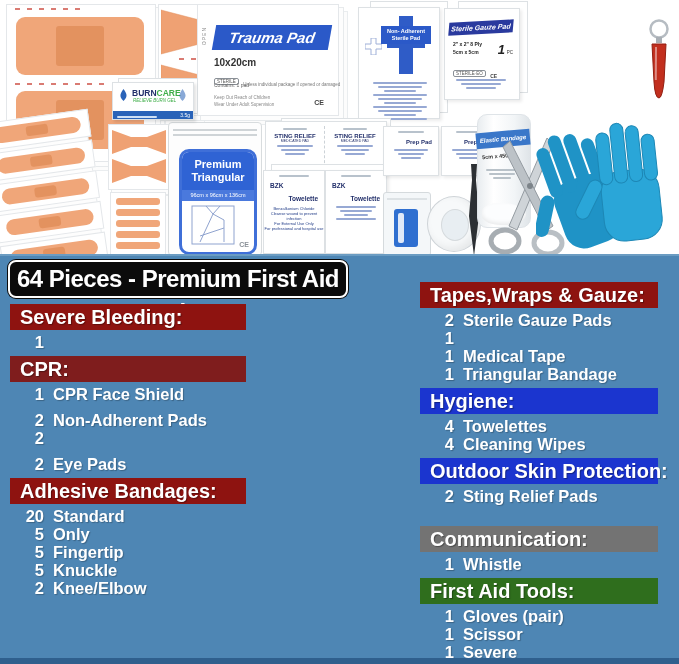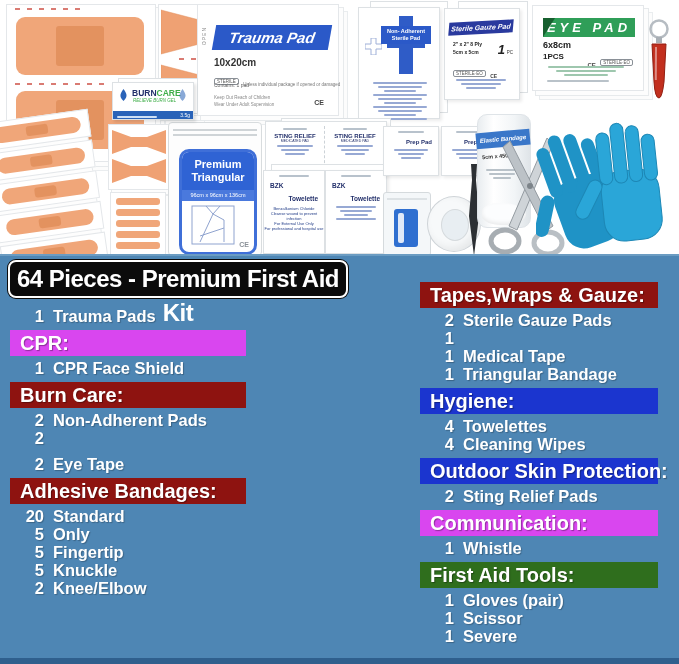--- a/index.html
+++ b/index.html
@@ -171,37 +171,20 @@
           <span style="font-size:5px;color:#444;font-weight:bold;">CE</span>
         </div>
         <div style="position:absolute;left:8px;top:68px;width:56px;">
             <div class="tl " style="width: 88%;"></div>
             <div class="tl " style="width: 70%;"></div>
             <div class="tl " style="width: 52%;"></div>
           </div>
       </div>
     </div>
 
-    <div class="abs sheet" style="left:532px;top:5px;width:110px;height:84px;">
-      <div class="ep-banner">EYE PAD</div>
-      <div style="position:absolute;left:10px;top:34px;font-size:9px;font-weight:bold;color:#222;">6x8cm</div>
-      <div style="position:absolute;left:10px;top:46px;font-size:8px;font-weight:bold;color:#222;">1PCS</div>
-      <div style="position:absolute;right:10px;top:47px;">
-        <span style="font-size:6px;font-weight:bold;color:#444;">CE</span>
-        <span class="badge">STERILE·EO</span>
-      </div>
-      <div style="position:absolute;left:10px;top:58px;width:86px;">
-          <div class="tl tgr" style="width: 88%;"></div>
-          <div class="tl tgr" style="width: 70%;"></div>
-          <div class="tl tgr" style="width: 52%;"></div>
-        </div>
-      <div style="position:absolute;left:10px;top:72px;width:70px;">
-          <div class="tl tlg" style="width: 88%;"></div>
-        </div>
-    </div>
 
     <svg class="abs" style="left:644px;top:18px;" width="30" height="86">
       <circle cx="15" cy="11" r="8.5" fill="none" stroke="#b6bcc2" stroke-width="2.5"></circle>
       <rect x="12" y="19" width="6" height="6" fill="#a8aeb4"></rect>
       <path d="M8,26 L22,26 L20,64 Q18,80 15,80 Q11,80 10,64 Z" fill="#c22f1e" stroke="#921f12" stroke-width="1"></path>
       <line x1="12" y1="29" x2="11.8" y2="62" stroke="rgba(255,255,255,.45)" stroke-width="2"></line>
     </svg>
 
     <div class="abs" style="left:-8px;top:112px;width:112px;height:150px;transform:rotate(-8deg);">
       <div class="sheetL" style="position:relative;width:104px;height:26px;margin-top:3px;">
@@ -388,53 +371,52 @@
         <rect x="69" y="18" width="13" height="46" rx="6.5"></rect>
         <rect x="4" y="56" width="14" height="42" rx="7" transform="rotate(32 11 77)"></rect>
       </g>
     </svg>
   </div>
 
   <div class="bottom">
     <div class="titlebox">64 Pieces -  Premium First Aid Kit</div>
     <div class="col" id="col-left">
         <section>
-          <div class="items">
-            <div class="item">
-              <span class="qty">1</span>
-              <span>Trauma Pads</span>
-            </div>
-          </div>
-        </section>
-        <section>
-          <div class="bar" style="background: #d946ef;">CPR:</div>
+          <div class="bar" style="background: rgb(142, 19, 16);">Severe Bleeding:</div>
+          <div class="items">
+            <div class="item">
+              <span class="qty">1</span>
+            </div>
+          </div>
+        </section>
+        <section>
+          <div class="bar" style="background: #7f1d1d;">CPR:</div>
           <div class="items">
             <div class="item">
               <span class="qty">1</span>
               <span>CPR Face Shield</span>
             </div>
           </div>
         </section>
         <section>
-          <div class="bar" style="background: rgb(142, 19, 16);">Burn Care:</div>
           <div class="items">
             <div class="item">
               <span class="qty">2</span>
               <span>Non-Adherent Pads</span>
             </div>
             <div class="item">
               <span class="qty">2</span>
             </div>
           </div>
         </section>
         <section>
           <div class="items">
             <div class="item">
               <span class="qty">2</span>
-              <span>Eye Tape</span>
+              <span>Eye Pads</span>
             </div>
           </div>
         </section>
         <section>
           <div class="bar" style="background: rgb(142, 19, 16);">Adhesive Bandages:</div>
           <div class="items">
             <div class="item">
               <span class="qty">20</span>
               <span>Standard</span>
             </div>
@@ -494,21 +476,21 @@
         <section>
           <div class="bar" style="background: rgb(27, 53, 207);">Outdoor Skin Protection:</div>
           <div class="items">
             <div class="item">
               <span class="qty">2</span>
               <span>Sting Relief Pads</span>
             </div>
           </div>
         </section>
         <section>
-          <div class="bar" style="background: #d946ef;">Communication:</div>
+          <div class="bar" style="background: #737373; margin-top: 16px;">Communication:</div>
           <div class="items">
             <div class="item">
               <span class="qty">1</span>
               <span>Whistle</span>
             </div>
           </div>
         </section>
         <section>
           <div class="bar" style="background: rgb(47, 110, 29);">First Aid Tools:</div>
           <div class="items">

